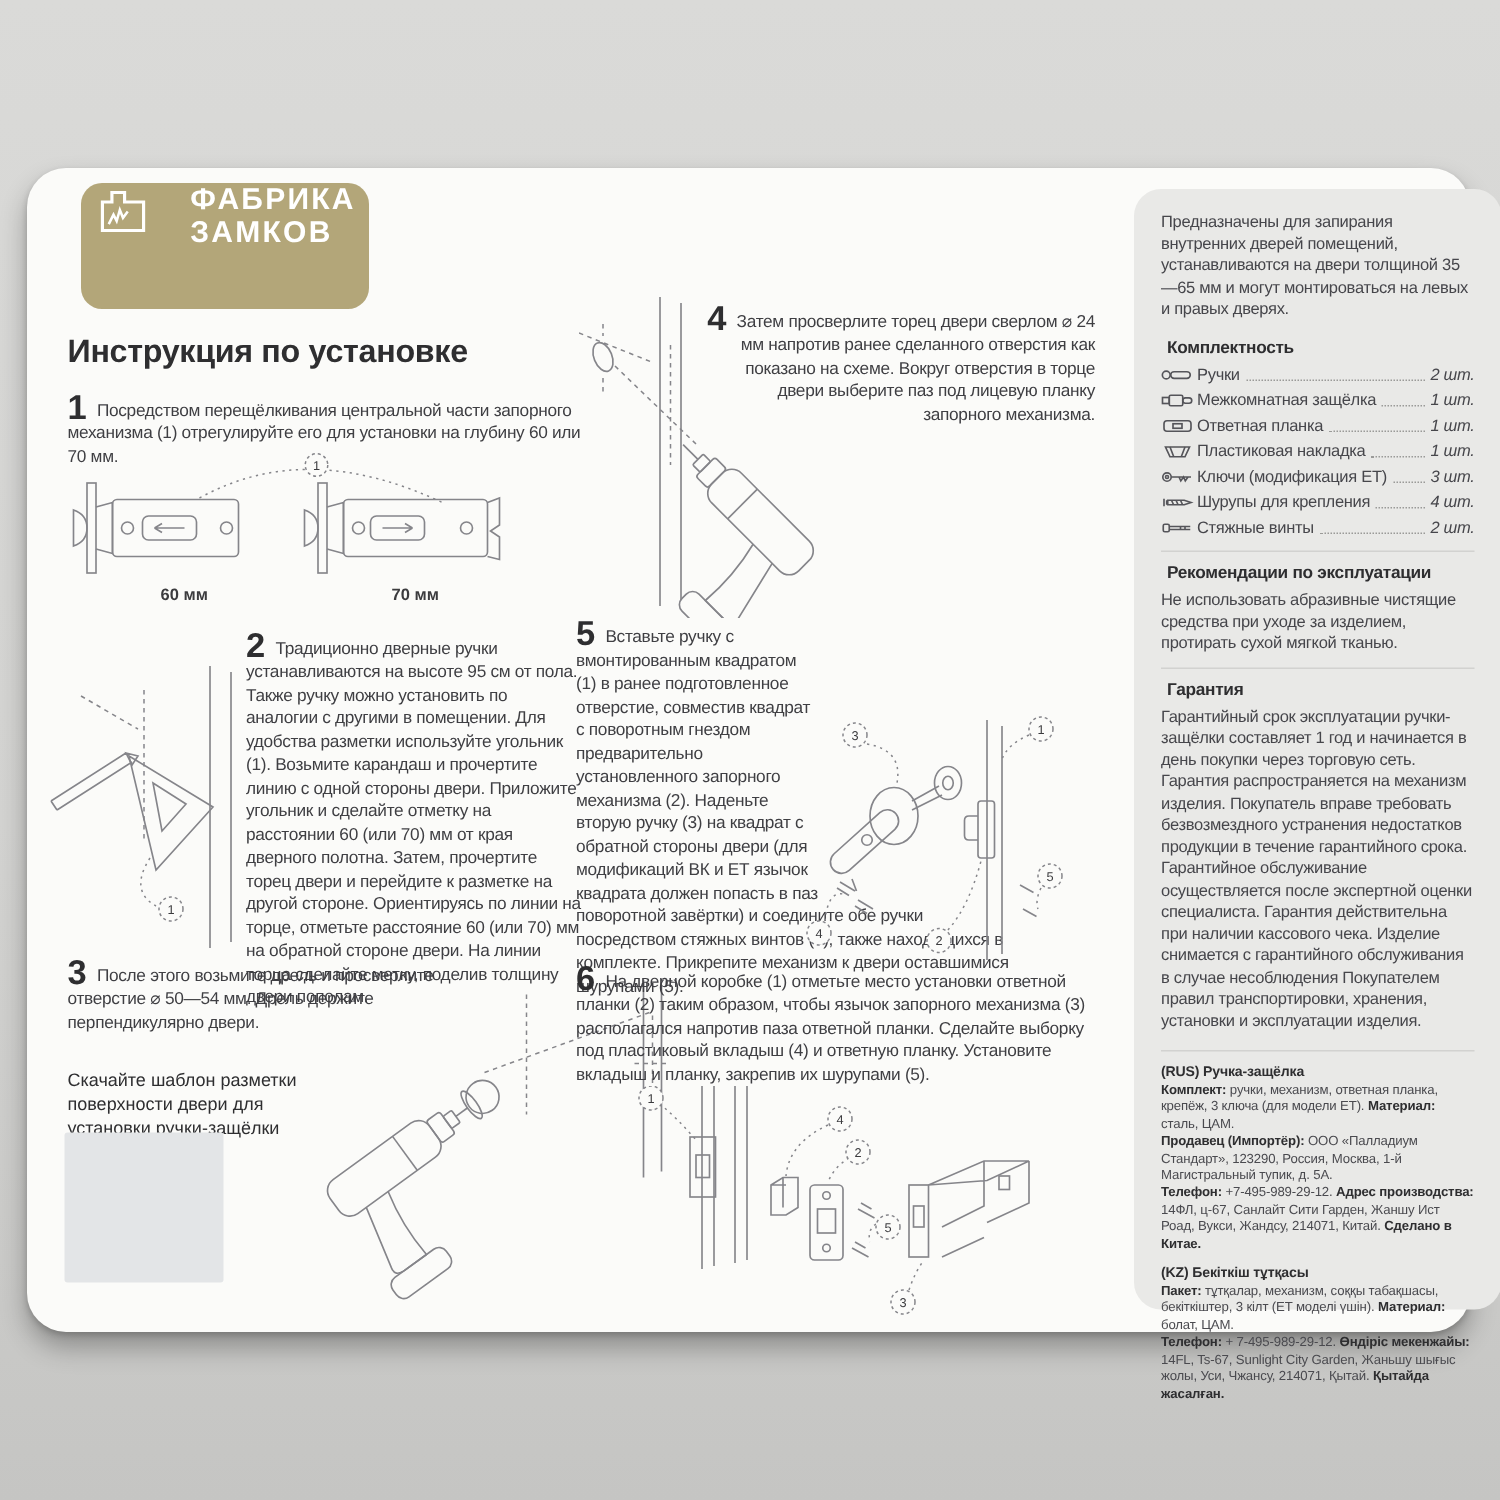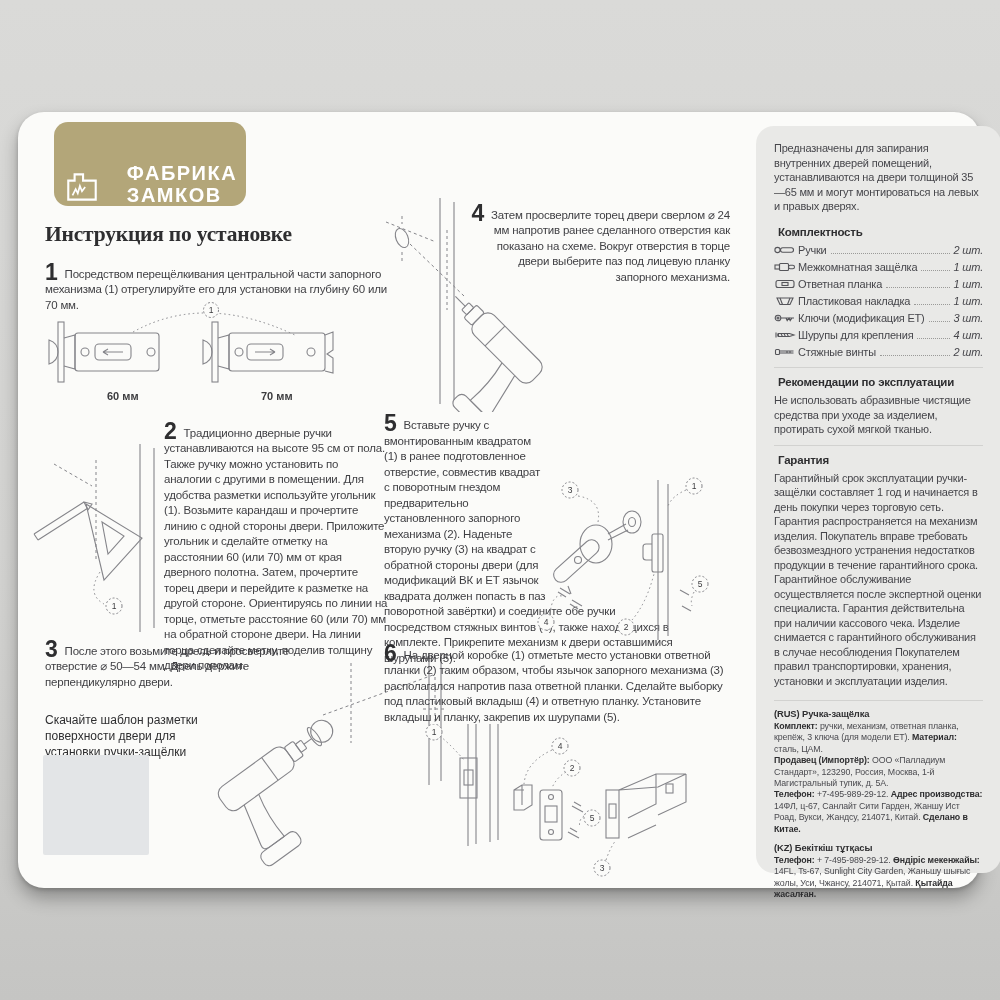--- a/index.html
+++ b/index.html
@@ -10,26 +10,26 @@
   }
   .card{
     position:absolute;left:18px;top:112px;width:962px;height:776px;
     background:#fbfbf9;border-radius:26px;
     box-shadow:0 10px 18px rgba(0,0,0,.30),0 2px 4px rgba(0,0,0,.18);
   }
   .abs{position:absolute;}
   
   .logo{
     left:36px;top:10px;width:192px;height:84px;border-radius:14px;
-    background:#b3a679;display:flex;align-items:flex-end;justify-content:center;gap:26px;
+    background:#b3a679;display:flex;align-items:flex-start;justify-content:center;gap:26px;
     color:#fff;
   }
   .logo-text{font-weight:bold;font-size:20px;line-height:22px;letter-spacing:1.5px;}
   
-  .title{left:27px;top:110px;font-size:21.5px;font-weight:bold;letter-spacing:-.2px;color:#2e2e30;font-family:Liberation Serif, serif;}
+  .title{left:27px;top:110px;font-size:21.5px;font-weight:bold;letter-spacing:-.2px;color:#2e2e30;}
   .step-text{font-size:11.5px;line-height:15.5px;letter-spacing:-.2px;color:#3f3f43;}
   .step-num{font-size:23px;font-weight:bold;line-height:0;position:relative;top:2px;margin-right:7px;color:#2e2e30;}
   .note{font-weight:normal;font-size:12px;line-height:16px;color:#2e2e30;}
   .qr-ph{background:#e3e5e7;border-radius:2px;}
   .s5-spacer{float:right;width:135px;height:122px;margin-top:62px;}
   
   .panel{
     left:738px;top:14px;width:245px;height:747px;box-sizing:border-box;
     background:#e9e9e7;border-radius:18px;padding:15px 18px 12px 18px;
     font-size:11px;line-height:14.5px;letter-spacing:-.2px;color:#46464b;
@@ -381,17 +381,18 @@
 
     <hr class="divider" style="margin-top:12px;">
     <div class="fine">
       <h4>(RUS) Ручка-защёлка</h4>
       <p><b>Комплект:</b> ручки, механизм, ответная планка, крепёж, 3 ключа (для модели ET). <b>Материал:</b> сталь, ЦАМ.</p>
       <p><b>Продавец (Импортёр):</b> ООО «Палладиум Стандарт», 123290, Россия, Москва, 1-й Магистральный тупик, д. 5А.</p>
       <p><b>Телефон:</b> +7-495-989-29-12. <b>Адрес производства:</b> 14ФЛ, ц-67, Санлайт Сити Гарден, Жаншу Ист Роад, Вукси, Жандсу, 214071, Китай. <b>Сделано в Китае.</b></p>
     </div>
     <div class="fine">
       <h4>(KZ) Бекіткіш тұтқасы</h4>
+      <p><b>Пакет:</b> тұтқалар, механизм, соққы табақшасы, бекіткіштер, 3 кілт (ET моделі үшін). <b>Материал:</b> болат, ЦАМ.</p>
       <p><b>Телефон:</b> + 7-495-989-29-12. <b>Өндіріс мекенжайы:</b> 14FL, Ts-67, Sunlight City Garden, Жаньшу шығыс жолы, Уси, Чжансу, 214071, Қытай. <b>Қытайда жасалған.</b></p>
     </div>
   </div>
 
 </div>
 
 </body></html>

